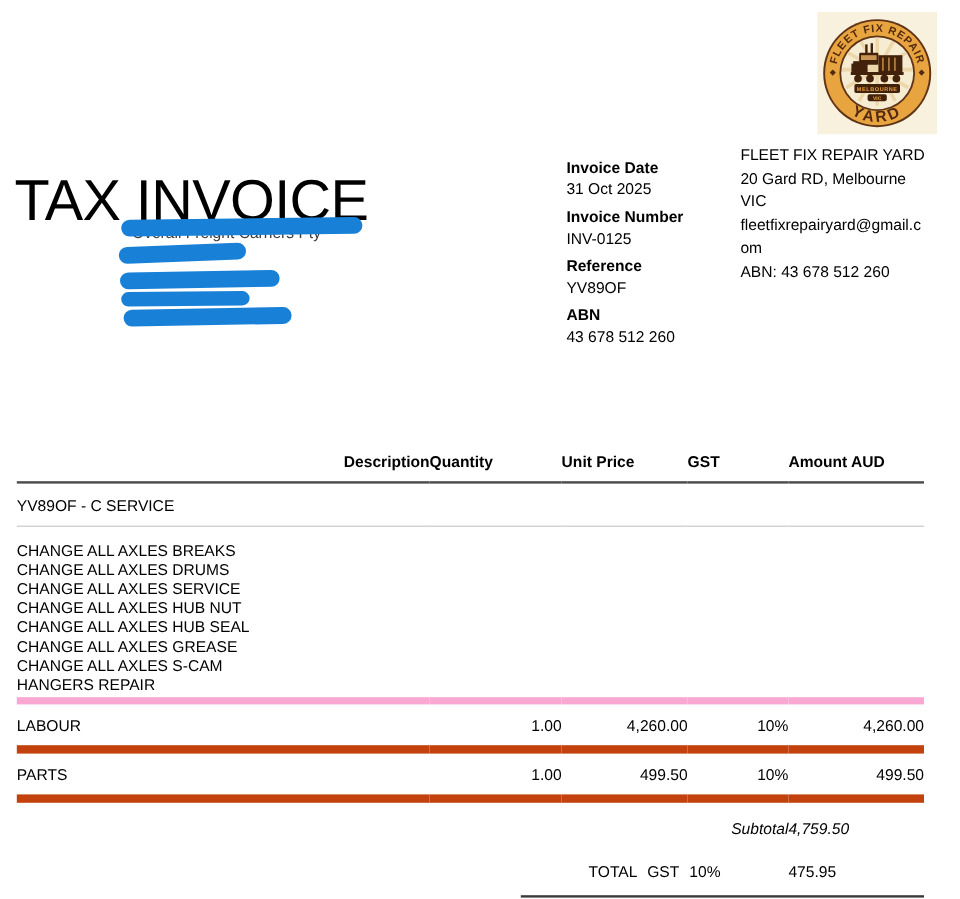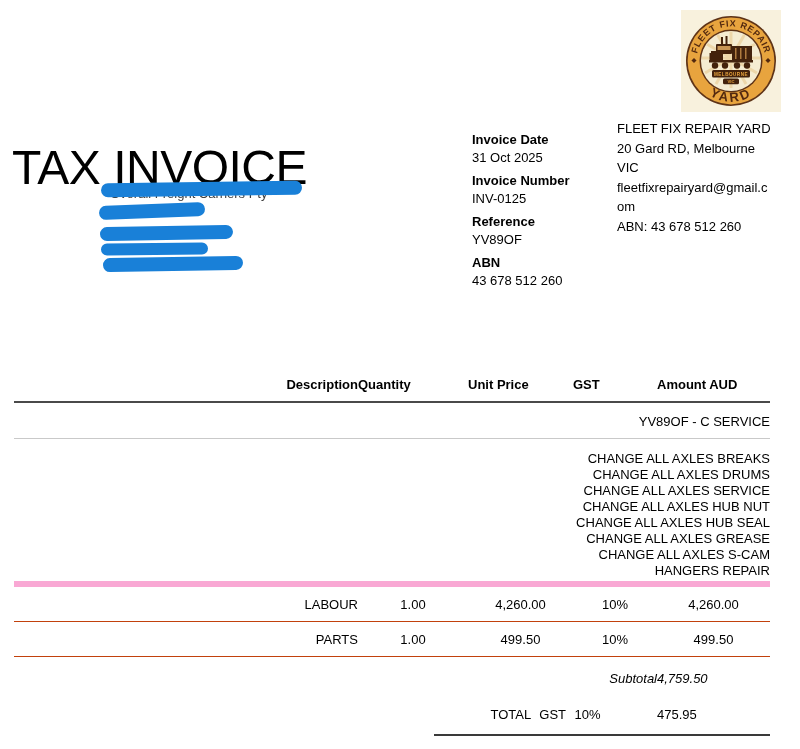--- a/index.html
+++ b/index.html
@@ -45,26 +45,26 @@
   .logo-box { position:absolute; left:681px; top:10px; width:100px; height:102px; }
 
   
   .table-wrap { position:absolute; left:14px; top:377px; width:756px; font-size:13px; }
   table.items-table { width:756px; border-collapse:collapse; table-layout:fixed; }
   .col-desc { width:344px; } .col-qty { width:110px; } .col-unit { width:105px; }
   .col-gst { width:84px; } .col-amt { width:113px; }
   th { font-weight:bold; text-align:left; line-height:15px; padding:0 0 9px 0;
        border-bottom:2px solid #4a4a4a; font-size:13px; }
   th.left { text-align:right; }
-  td { text-align:center; vertical-align:top; }
-  td.left { text-align:right; }
+  td { text-align:right; vertical-align:top; }
+  td.left { text-align:left; }
   td.qty-cell { padding-right:14px; }
   tr.service-row td { padding:11px 0 9px 0; border-bottom:1px solid #c9c9c9; }
   tr.items-row td { padding:12px 0 2px 0; border-bottom:6px solid #f9a8d4; line-height:16px; }
-  tr.line-row td { padding:10px 0 9px 0; border-bottom:1px solid #c2410c; line-height:15px; }
+  tr.line-row td { padding:10px 0 9px 0; border-bottom:7px solid #c2410c; line-height:15px; }
   .item-line { display:block; }
 
   
   .totals { width:336px; margin-left:auto; font-size:13px; }
   .trow { display:flex; line-height:15px; }
   .trow-label { flex:1; text-align:right; }
   .trow-value { width:113px; }
   .trow-subtotal { padding:14px 0 6px 0;font-style:italic; }
   .trow-gst { padding:15px 0 6px 0; }
   .trow-gst .trow-label { word-spacing:5px;text-align:center; }

